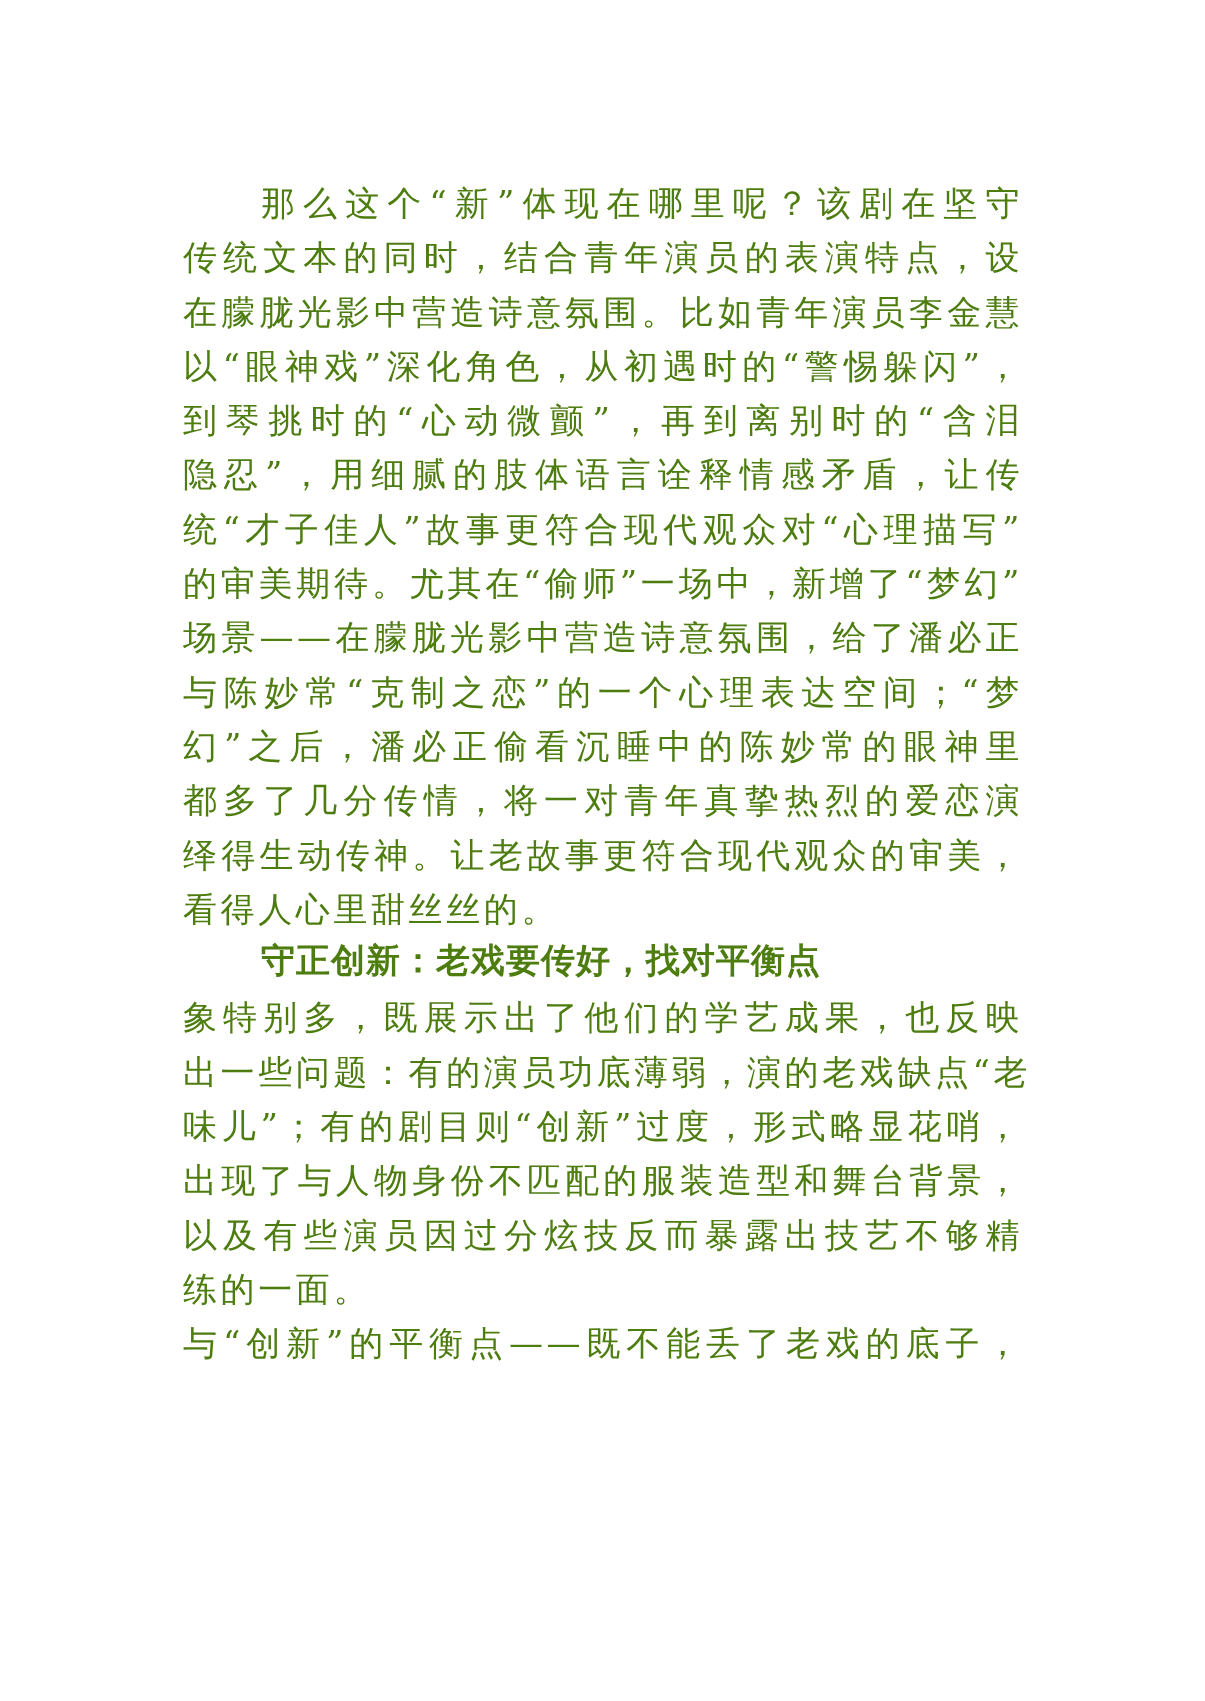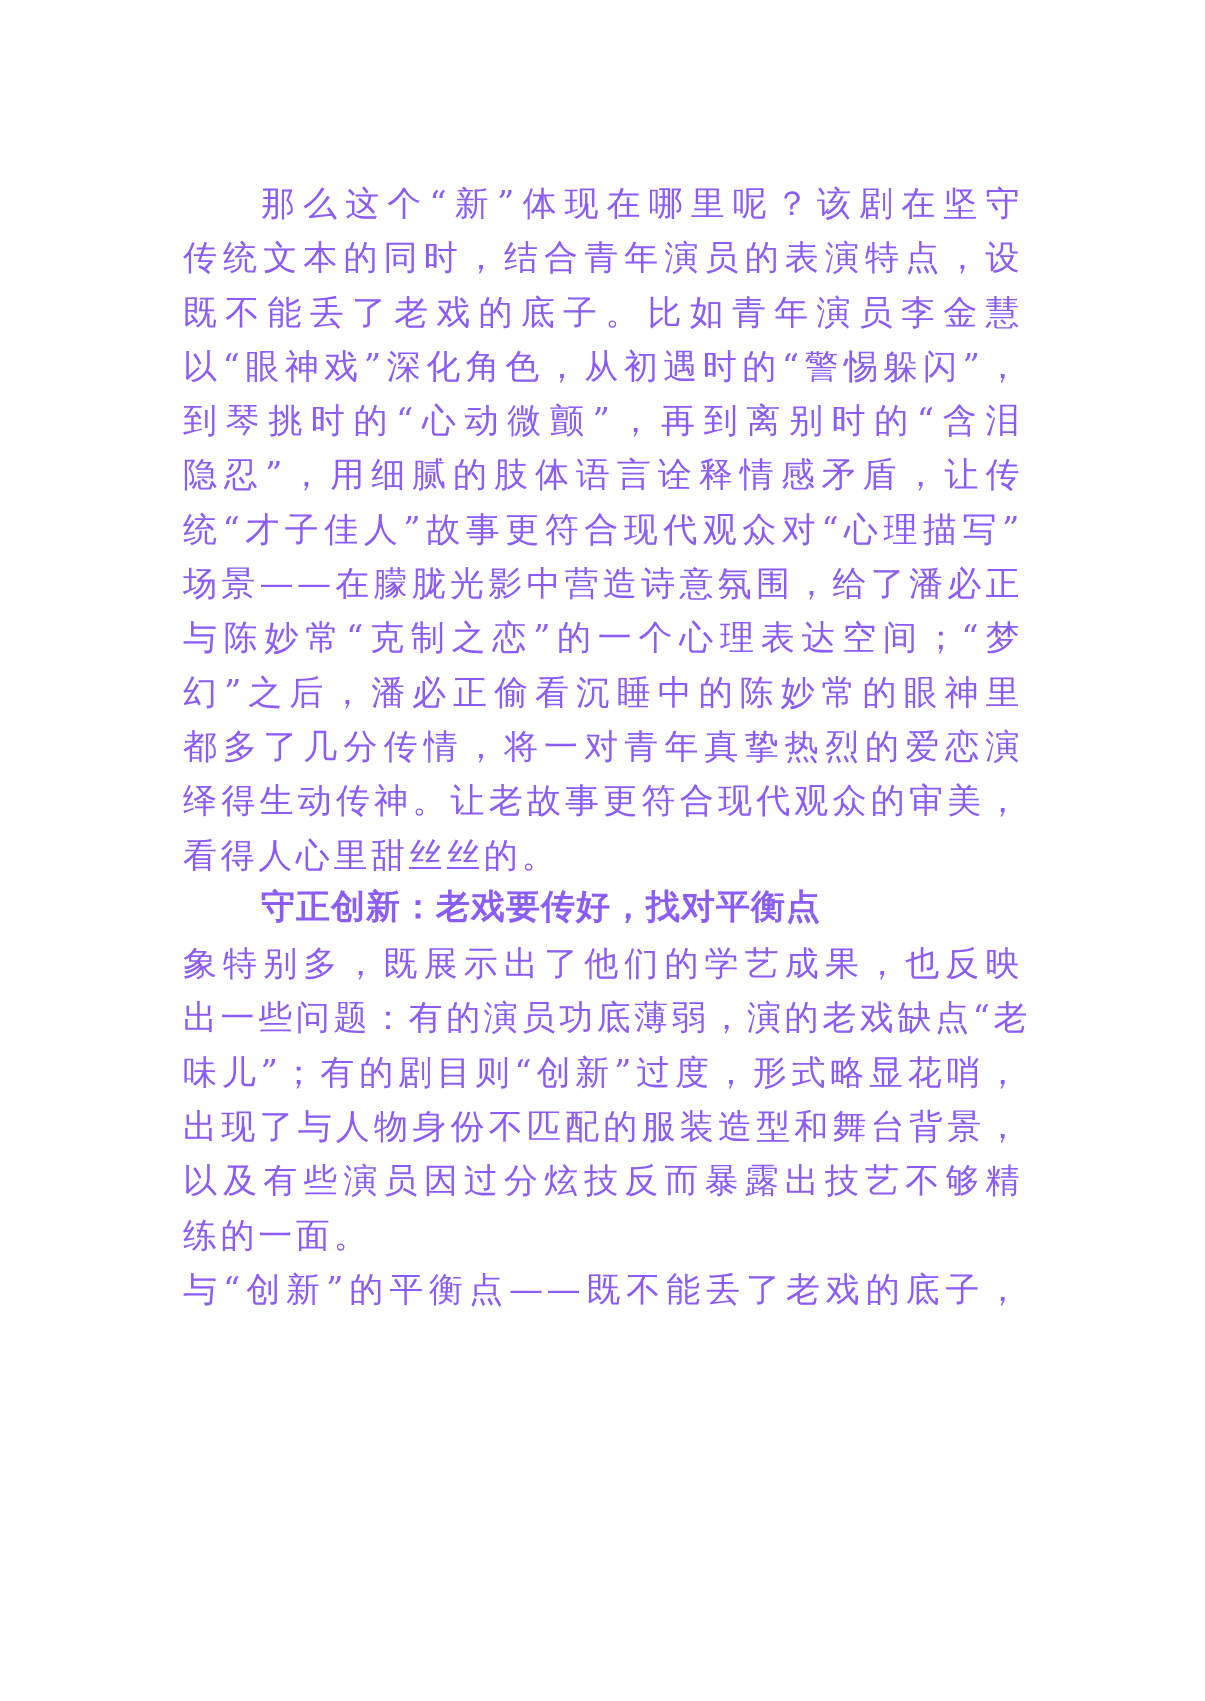--- a/index.html
+++ b/index.html
@@ -1,21 +1,21 @@
 <!DOCTYPE html>
 <html><head>
 <meta charset="utf-8">
 <style>
   html, body { margin: 0; padding: 0; background: #ffffff; }
   body { width: 1205px; height: 1701px; position: relative; overflow: hidden; }
   .page { position: absolute; left: 0; top: 0; width: 1205px; height: 1701px; background: #fff; }
   .body-text {
     position: absolute; left: 183px; top: 176px; width: 840px;
     font-family: "DejaVu Serif", "Liberation Serif", serif;
-    color: #8b5cf6;
+    color: #4d7c0f;
   }
   .line {
     height: 54.3px; line-height: 54.3px;
     font-size: 34px; letter-spacing: 3.6px;
     white-space: nowrap; overflow: visible;
   }
   .line.justify { text-align: justify; text-align-last: justify; }
   .line.indent { padding-left: 78px; }
   .line.heading {
     font-family: Liberation Mono, monospace;
@@ -27,25 +27,26 @@
     font-family: "Liberation Serif", "DejaVu Serif", serif; font-size: 26px; color: #1a1a1a;
   }
 </style>
 </head>
 <body>
 
 <div class="page">
   <div class="body-text">
     <div class="line justify indent">那么这个“新”体现在哪里呢？该剧在坚守</div>
     <div class="line justify">传统文本的同时，结合青年演员的表演特点，设</div>
-    <div class="line justify">既不能丢了老戏的底子。比如青年演员李金慧</div>
+    <div class="line justify">在朦胧光影中营造诗意氛围。比如青年演员李金慧</div>
     <div class="line justify">以“眼神戏”深化角色，从初遇时的“警惕躲闪”，</div>
     <div class="line justify">到琴挑时的“心动微颤”，再到离别时的“含泪</div>
     <div class="line justify">隐忍”，用细腻的肢体语言诠释情感矛盾，让传</div>
     <div class="line justify">统“才子佳人”故事更符合现代观众对“心理描写”</div>
+    <div class="line justify">的审美期待。尤其在“偷师”一场中，新增了“梦幻”</div>
     <div class="line justify">场景——在朦胧光影中营造诗意氛围，给了潘必正</div>
     <div class="line justify">与陈妙常“克制之恋”的一个心理表达空间；“梦</div>
     <div class="line justify">幻”之后，潘必正偷看沉睡中的陈妙常的眼神里</div>
     <div class="line justify">都多了几分传情，将一对青年真挚热烈的爱恋演</div>
     <div class="line justify">绎得生动传神。让老故事更符合现代观众的审美，</div>
     <div class="line">看得人心里甜丝丝的。</div>
     <div class="line heading">守正创新：老戏要传好，找对平衡点</div>
     <div class="line justify">象特别多，既展示出了他们的学艺成果，也反映</div>
     <div class="line justify">出一些问题：有的演员功底薄弱，演的老戏缺点“老</div>
     <div class="line justify">味儿”；有的剧目则“创新”过度，形式略显花哨，</div>

